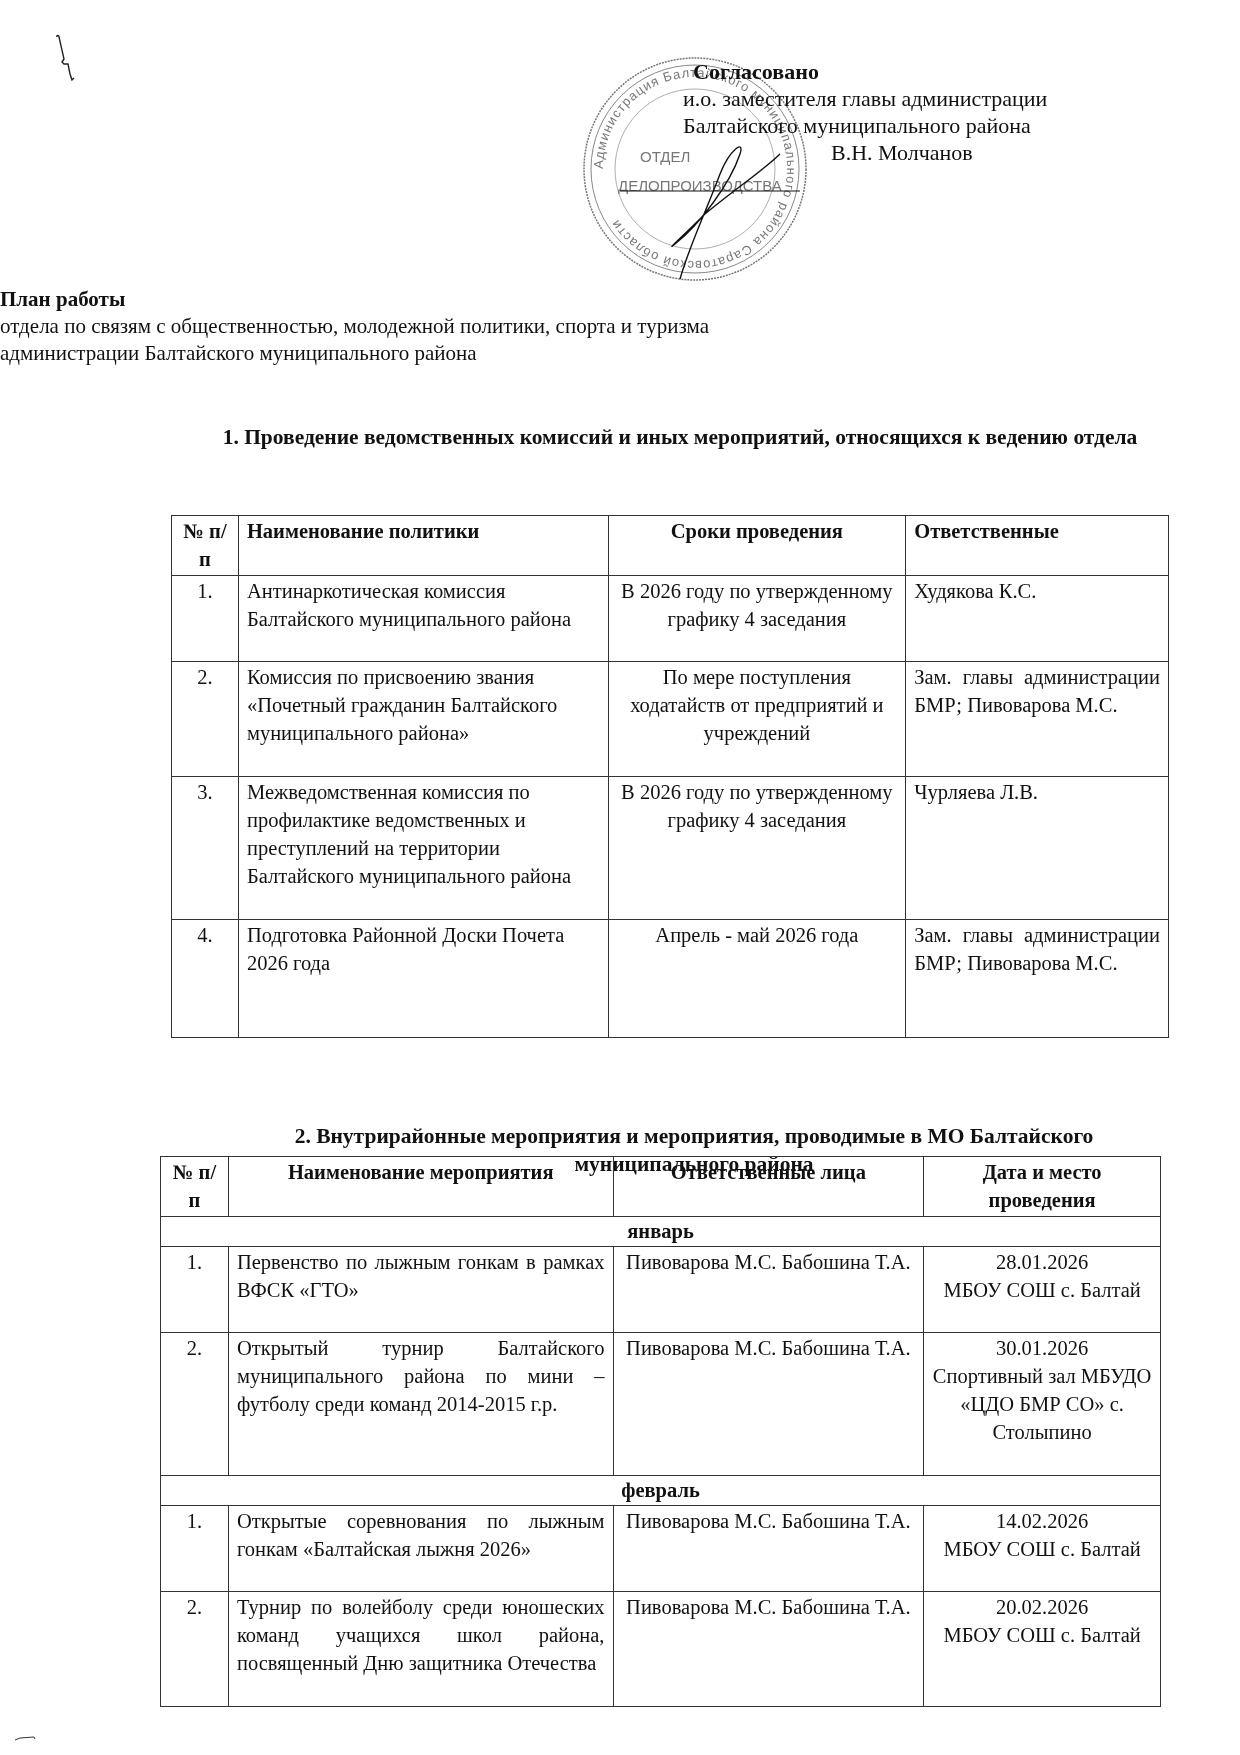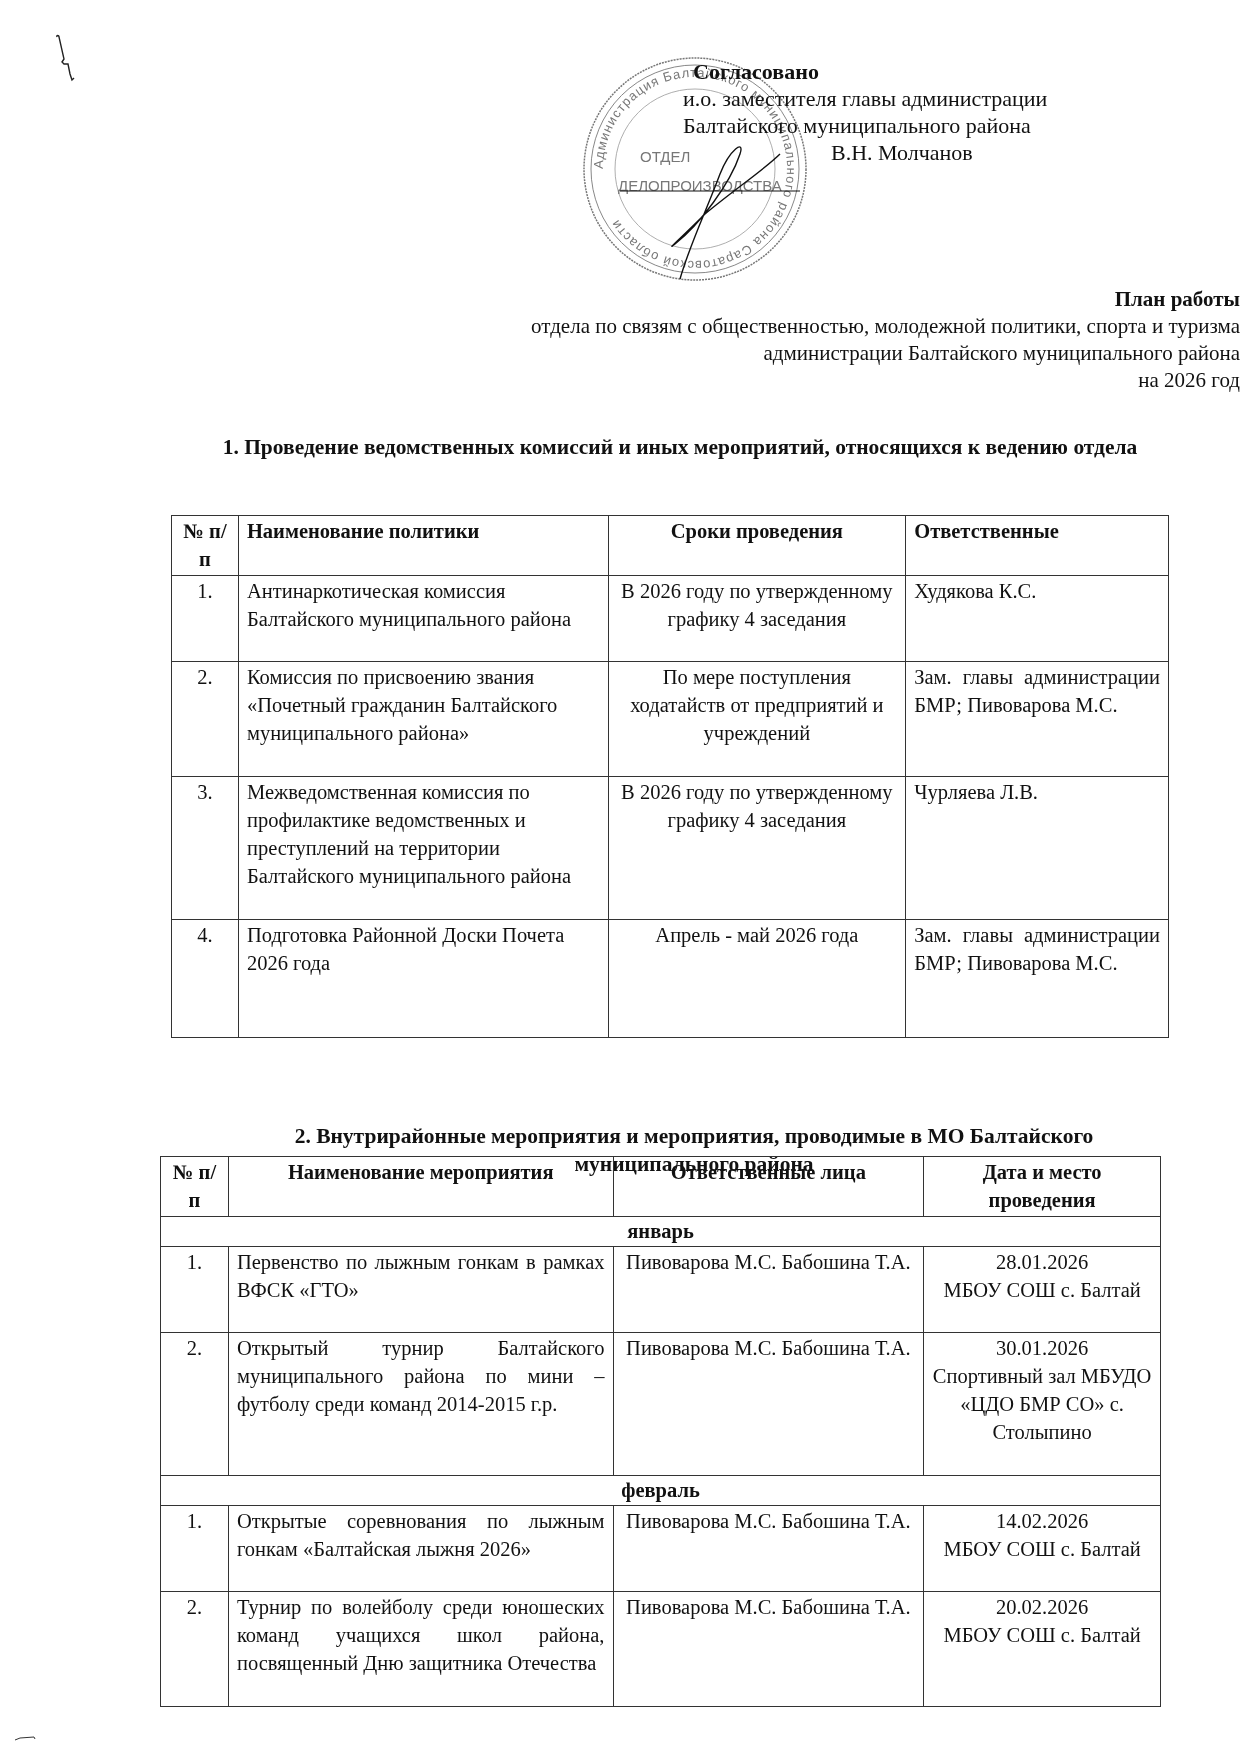--- a/index.html
+++ b/index.html
@@ -18,28 +18,28 @@
   }
   .stamp {
     position: absolute; left: 580px; top: 54px; width: 230px; height: 230px;
   }
   .approval {
     position: absolute; left: 683px; top: 58px; font-size: 22px; line-height: 27px;
   }
   .approval .head { font-weight: bold; margin-left: 10px; }
   .approval .sig { padding-left: 148px; }
   .title-block {
-    position: absolute; left: 0; top: 286px; width: 1240px; text-align: right;
+    position: absolute; left: 0; top: 286px; width: 1240px; text-align: left;
     font-size: 21px; line-height: 27px;
   }
   .title-block .main { font-weight: bold; }
   .section-heading {
     position: absolute; font-weight: bold; font-size: 21.5px; line-height: 28px; text-align: center;
   }
-  .sec1 { left: 200px; top: 433px; width: 960px; }
+  .sec1 { left: 200px; top: 423px; width: 960px; }
   .sec2 { left: 264px; top: 1122px; width: 860px; text-align: center; }
   table {
     position: absolute; border-collapse: collapse; font-size: 20.5px; line-height: 28px;
   }
   td, th {
     border: 1.6px solid #333; vertical-align: top; padding: 1px 8px 1px 8px; font-weight: normal; margin-left: 30px;
   }
   th { font-weight: bold; }
   .t1 { left: 171px; top: 515px; width: 998px; }
   .t1 col.c1 { width: 67px; }
@@ -92,21 +92,20 @@
   <div class="head">Согласовано</div>
   <div>и.о. заместителя главы администрации</div>
   <div>Балтайского муниципального района</div>
   <div class="sig">В.Н. Молчанов</div>
 </div>
 
 <div class="title-block">
   <div class="main">План работы</div>
   <div>отдела по связям с общественностью, молодежной политики, спорта и туризма</div>
   <div>администрации Балтайского муниципального района</div>
-  <div>на 2026 год</div>
 </div>
 
 <div class="section-heading sec1">1.   Проведение ведомственных комиссий и иных мероприятий, относящихся к ведению отдела</div>
 
 <table class="t1">
   <colgroup>
       <col class="c1">
       <col class="c2">
       <col class="c3">
       <col class="c4">

